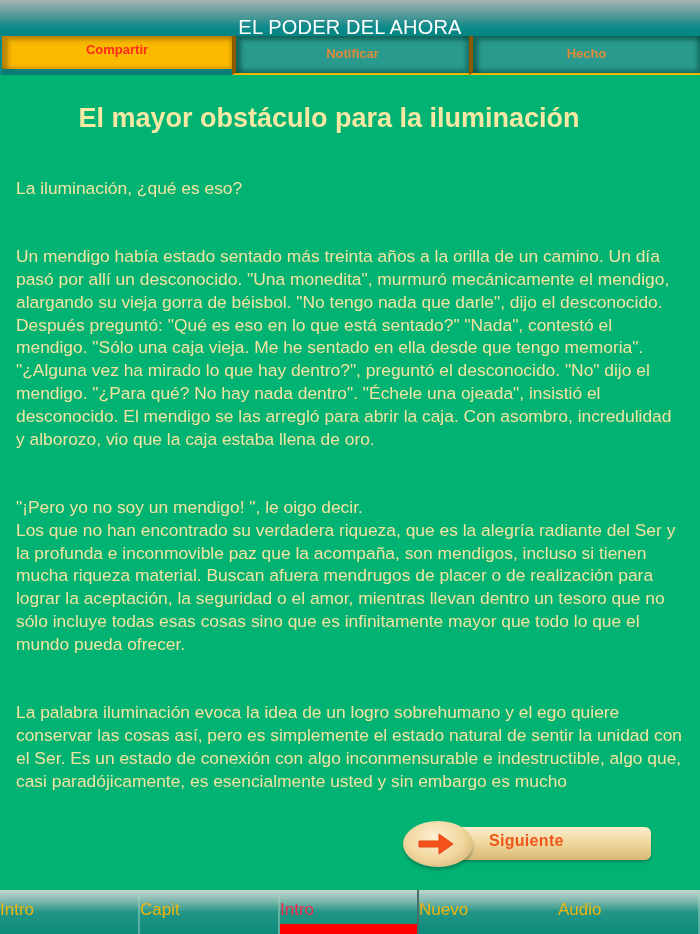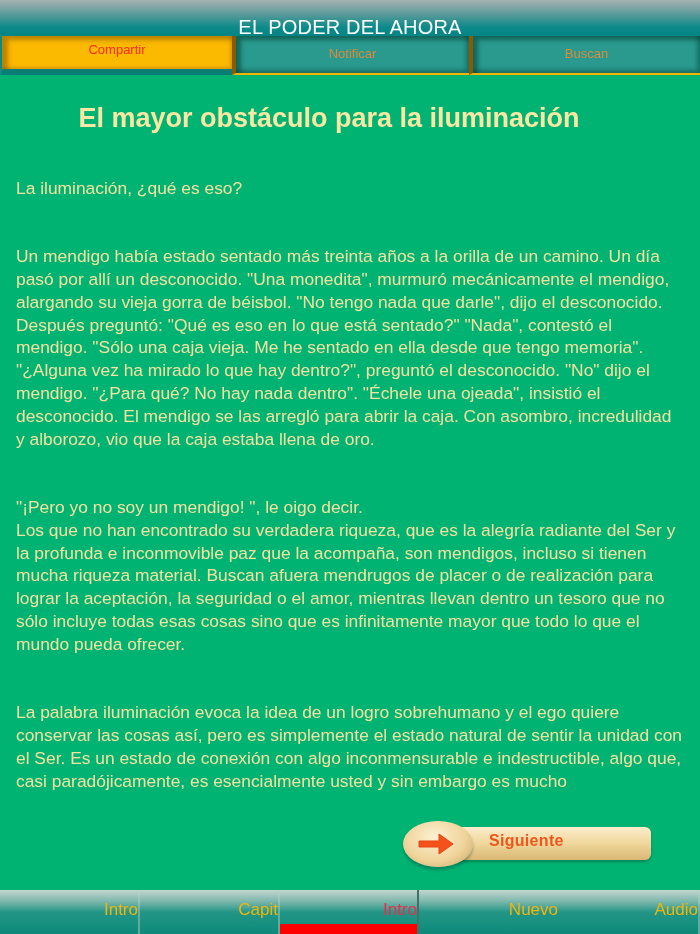--- a/index.html
+++ b/index.html
@@ -22,21 +22,21 @@
 
     
     .top-tabs {
       position: absolute; left: 0; top: 36px; width: 700px; height: 39px;
       background: #0a8a86;
       display: flex;
     }
     .top-tab {
       position: relative; flex: 1; height: 39px;
       display: flex; align-items: center; justify-content: center;
-      font-size: 13px; cursor: pointer;
+      font-size: 13px; cursor: pointer; font-weight: bold;
     }
     .top-tab.inactive {
       background: #2a9a8e;
       box-shadow: inset 5px 4px 4px rgba(0,60,50,0.55), inset -3px -3px 4px rgba(0,60,50,0.45);
       border-left: 4px solid #8a5a00;
       border-bottom: 2px solid #f3b400;
       color: #de8a3a;
     }
     .top-tab.active {
       background: #fbb900;
@@ -86,21 +86,21 @@
     .next-circle svg { margin-left: -4px; }
 
     
     .bottom-tabs {
       position: absolute; left: 0; top: 890px; width: 700px; height: 44px;
       display: flex;
       background: linear-gradient(to bottom, #c2d6cf 0%, #7fb8ad 25%, #239686 50%, #0d8a7a 100%);
     }
     .bottom-tab {
       position: relative; height: 44px; cursor: pointer;
-      display: flex; align-items: center; justify-content: flex-end;
+      display: flex; align-items: center; justify-content: flex-start;
       font-size: 17px; color: #f2b50c;
       border-right: 2px solid rgba(180,210,200,0.45);
     }
     .bottom-tab .lbl { margin-top: -4px; }
     .bottom-tab.active { color: #f42a4a; border-right: 2px solid #45706a; }
     .bottom-tab.active .indicator {
       position: absolute; left: 0; right: 0; bottom: 0; height: 10px; background: #ff0000;
     }
   </style>
 </head>
@@ -113,21 +113,21 @@
   </div>
 
   <div class="top-tabs">
     <div class="top-tab active" style="flex:0 0 230px">
       <span class="lbl">Compartir</span>
     </div>
     <div class="top-tab inactive" style="flex:0 0 237px">
       <span class="lbl">Notificar</span>
     </div>
     <div class="top-tab inactive" style="flex:1">
-      <span class="lbl">Buscan</span>
+      <span class="lbl">Hecho</span>
     </div>
   </div>
 
   <div class="content">
     <h1 class="heading">El mayor obstáculo para la iluminación</h1>
     <div class="body-text">
       <p class="para">La iluminación, ¿qué es eso?</p>
       <p class="para">Un mendigo había estado sentado más treinta años a la orilla de un camino. Un día pasó por allí un desconocido. "Una monedita", murmuró mecánicamente el mendigo, alargando su vieja gorra de béisbol. "No tengo nada que darle", dijo el desconocido. Después preguntó: "Qué es eso en lo que está sentado?" "Nada", contestó el mendigo. "Sólo una caja vieja. Me he sentado en ella desde que tengo memoria". "¿Alguna vez ha mirado lo que hay dentro?", preguntó el desconocido. "No" dijo el mendigo. "¿Para qué? No hay nada dentro". "Échele una ojeada", insistió el desconocido. El mendigo se las arregló para abrir la caja. Con asombro, incredulidad y alborozo, vio que la caja estaba llena de oro.</p>
       <p class="para">"¡Pero yo no soy un mendigo! ", le oigo decir.
 Los que no han encontrado su verdadera riqueza, que es la alegría radiante del Ser y la profunda e inconmovible paz que la acompaña, son mendigos, incluso si tienen mucha riqueza material. Buscan afuera mendrugos de placer o de realización para lograr la aceptación, la seguridad o el amor, mientras llevan dentro un tesoro que no sólo incluye todas esas cosas sino que es infinitamente mayor que todo lo que el mundo pueda ofrecer.</p>

